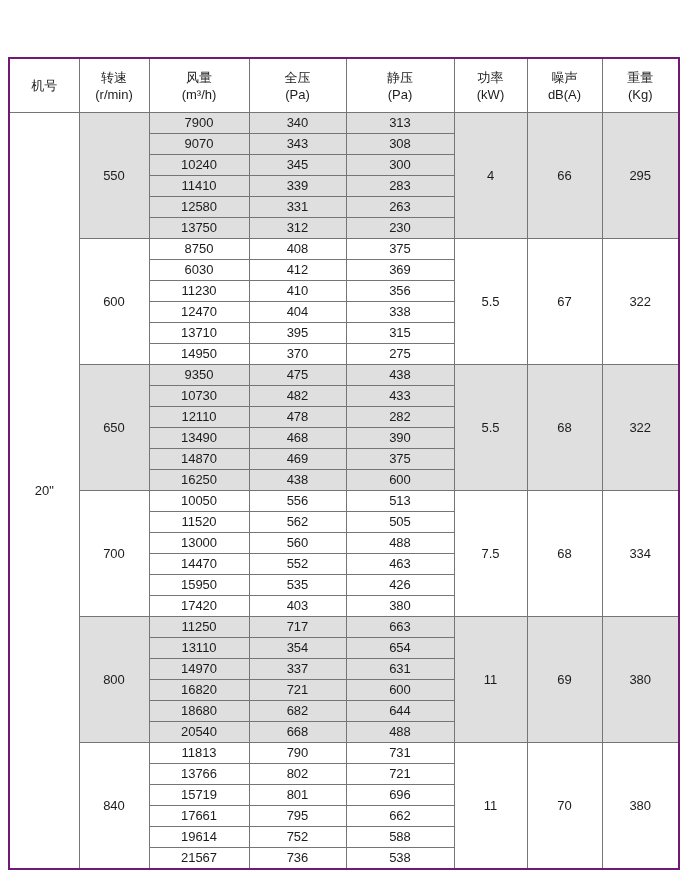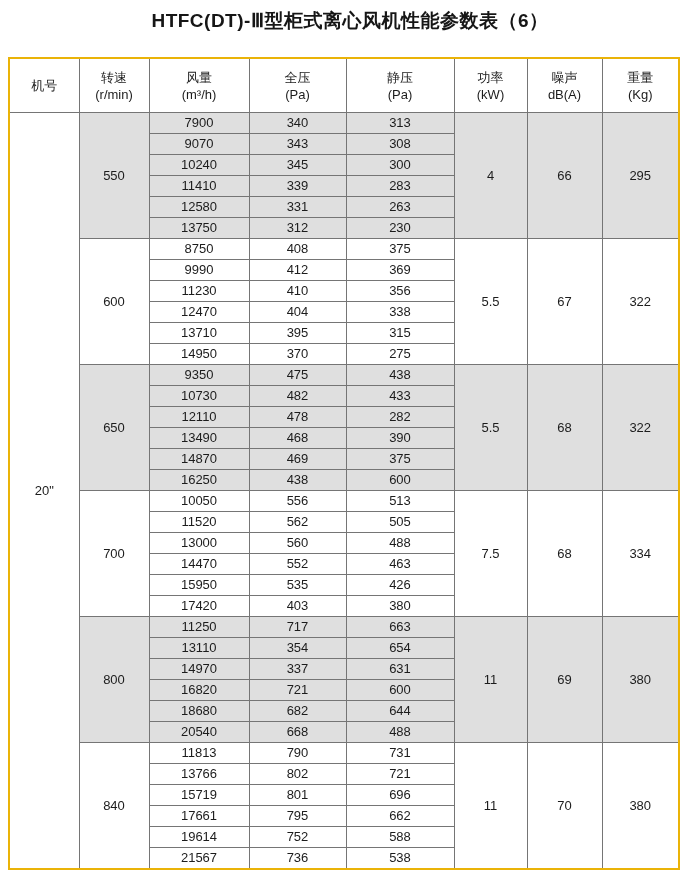--- a/index.html
+++ b/index.html
@@ -28,21 +28,21 @@
     letter-spacing: 0.5px;
     color: #161616;
   }
   table.perf {
     position: absolute;
     left: 8px;
     top: 57px;
     border-collapse: collapse;
     table-layout: fixed;
     width: 670px;
-    border: 2px solid #eab308;
+    border: 2px solid #701a75;
   }
   table.perf th,
   table.perf td {
     border: 1px solid #757575;
     text-align: center;
     vertical-align: middle;
     padding: 0;
     font-size: 13px;
     color: #1c1c1c;
     overflow: hidden;
@@ -68,21 +68,20 @@
   }
   td.machine-col {
     background: #ffffff;
     font-size: 13px;
   }
 </style>
 </head>
 <body>
 
 <div class="page">
-  <div class="page-title">HTFC(DT)-Ⅲ型柜式离心风机性能参数表（6）</div>
 
   <table class="perf">
     <colgroup>
       <col style="width:70px">
       <col style="width:70px">
       <col style="width:100px">
       <col style="width:97px">
       <col style="width:108px">
       <col style="width:73px">
       <col style="width:75px">
@@ -162,21 +161,21 @@
         <tr>
           <td rowspan="6" class="group-start">600</td>
           <td class="group-start">8750</td>
           <td class="group-start">408</td>
           <td class="group-start">375</td>
           <td rowspan="6" class="group-start">5.5</td>
           <td rowspan="6" class="group-start">67</td>
           <td rowspan="6" class="group-start">322</td>
         </tr>
         <tr>
-          <td>9990</td>
+          <td>6030</td>
           <td>412</td>
           <td>369</td>
         </tr>
         <tr>
           <td>11230</td>
           <td>410</td>
           <td>356</td>
         </tr>
         <tr>
           <td>12470</td>

